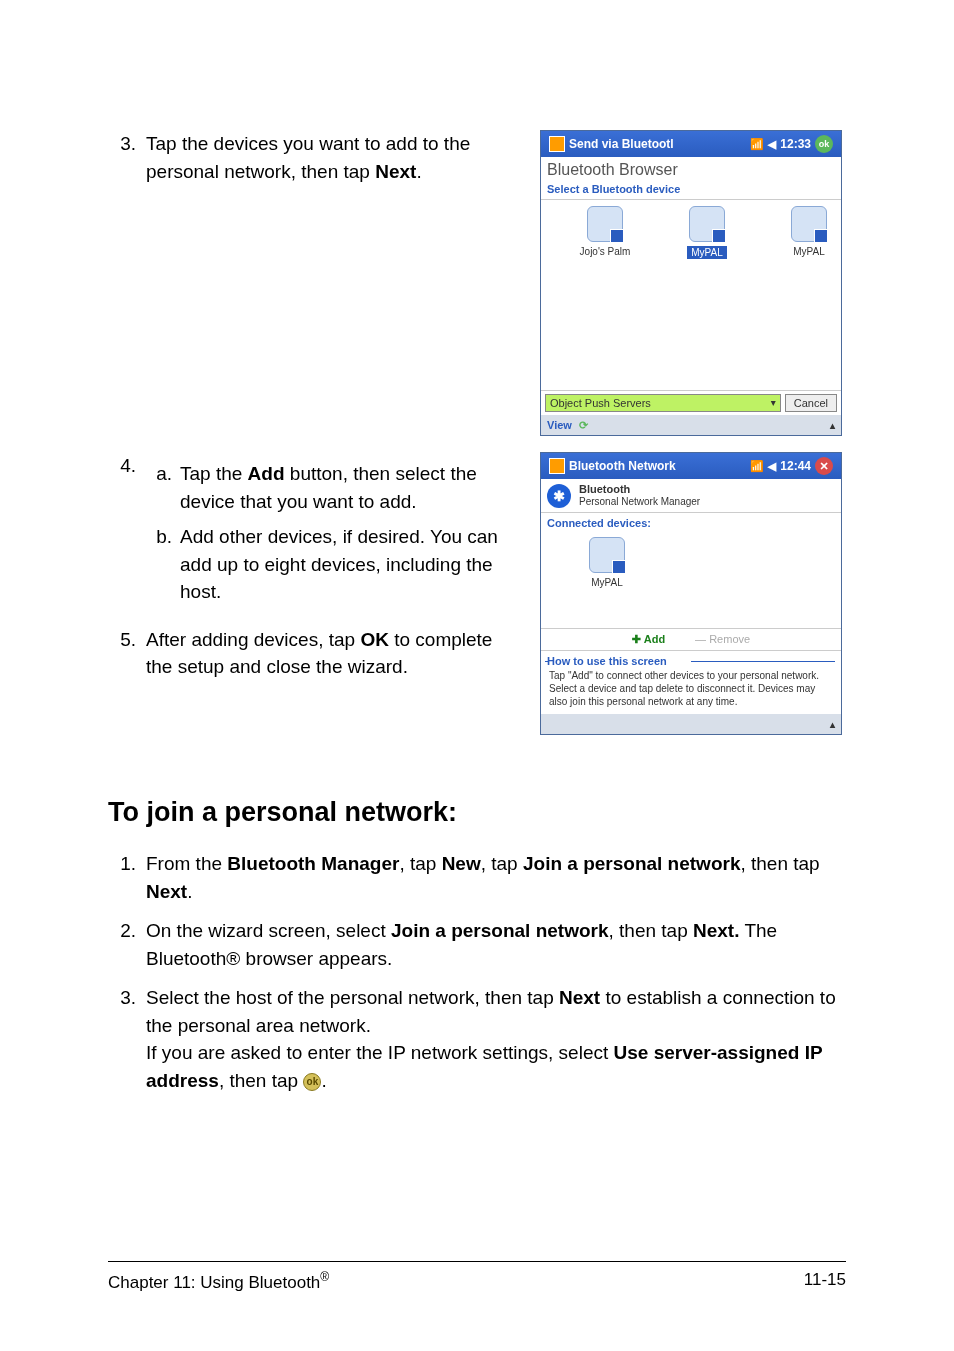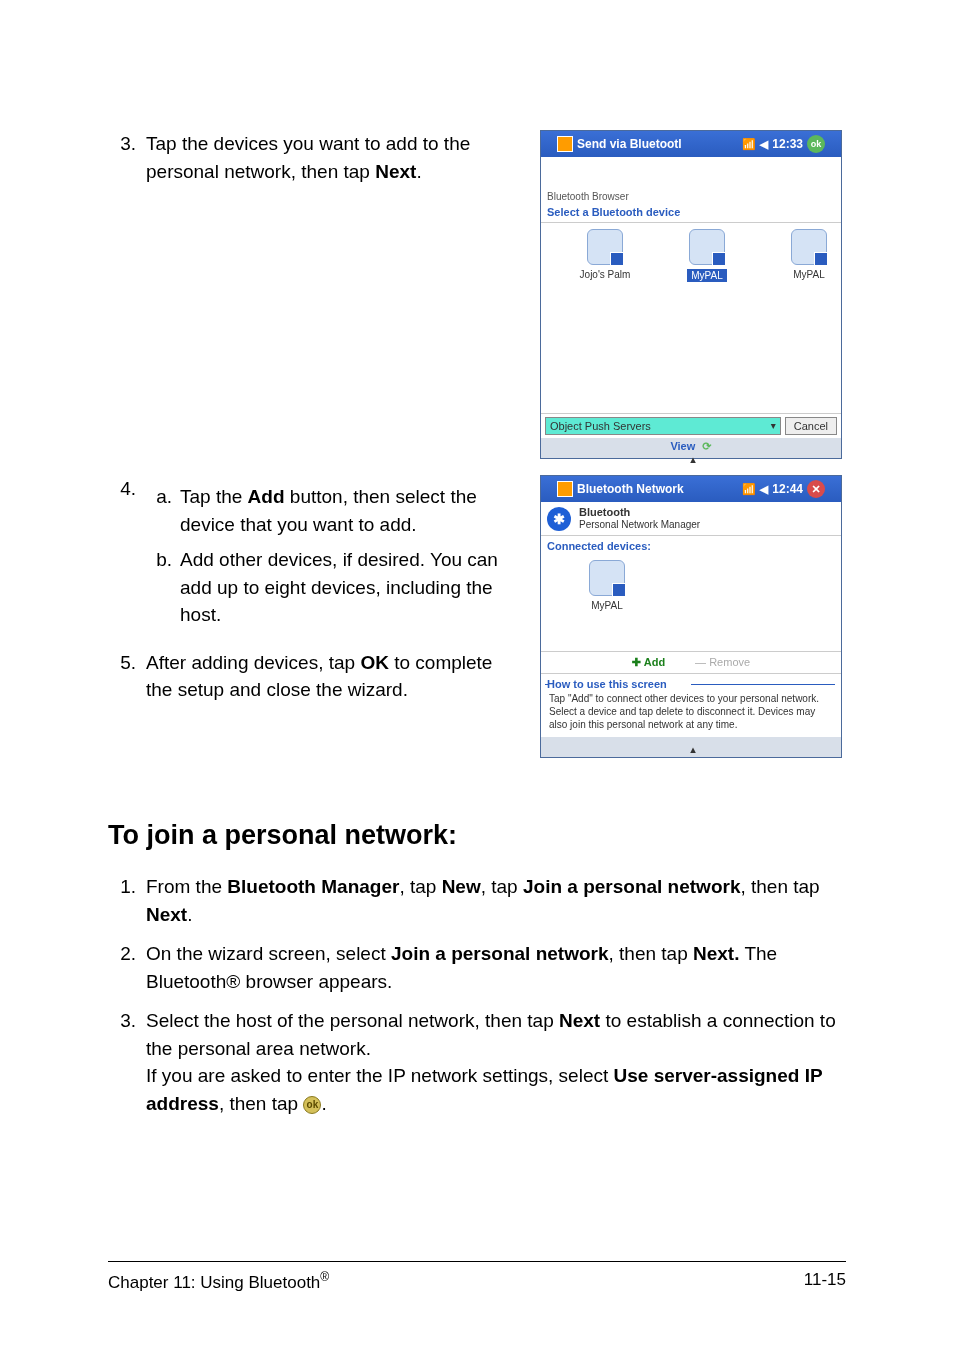--- a/index.html
+++ b/index.html
@@ -46,51 +46,51 @@
     background: #fff;
     margin-bottom: 16px;
     font-family: Tahoma, Arial, sans-serif;
   }
   .pda .titlebar {
     background: linear-gradient(to bottom, #3a6fd6, #2a5cbf);
     color: #fff;
     height: 26px;
     display: flex;
     align-items: center;
-    padding: 0 16px;
+    padding: 0 8px;
     font-size: 12px;
     font-weight: bold;
     gap: 4px;
   }
   .pda .titlebar .flag { width: 16px; height: 16px; background: #ff9c00; border: 1px solid #fff; display:inline-block; }
   .pda .titlebar .title { flex: 1; white-space: nowrap; overflow: hidden; }
   .pda .titlebar .sig, .pda .titlebar .spk { font-size: 11px; }
   .pda .titlebar .ok {
     width: 18px; height: 18px; border-radius: 50%; background: #5cb85c;
     color: #fff; font-size: 9px; font-weight: bold; display: flex;
     align-items: center; justify-content: center;
   }
   .pda .titlebar .close {
     width: 18px; height: 18px; border-radius: 50%; background: #d94b4b;
     color: #fff; font-size: 11px; font-weight: bold; display: flex;
     align-items: center; justify-content: center;
   }
   .pda-body { background: #fff; font-size: 11px; color: #333; }
-  .pda .subhead { padding: 4px 6px; color: #555; font-size: 10px; margin-top: 30px; }
+  .pda .subhead { padding: 4px 6px; color: #555; font-size: 16px; }
   .pda .linkline { padding: 0 6px 4px 6px; color: #2a5cbf; font-weight: bold; font-size: 11px; border-bottom: 1px solid #ccc; }
   .pda .device-area { height: 190px; padding: 6px; display: flex; gap: 18px; align-items: flex-start; }
   .device { width: 56px; text-align: center; font-size: 10px; color: #333; margin-left: 32px; }
   .device .dicon { width: 36px; height: 36px; margin: 0 auto 4px auto; background: #d5e3f5; border: 1px solid #8aa9d6; border-radius: 6px; position: relative; }
   .device .dicon::after { content:""; position:absolute; right:-2px; bottom:-2px; width:12px; height:12px; background:#2a5cbf; border:1px solid #fff; }
   .device.sel .lbl { background:#2a5cbf; color:#fff; padding:1px 4px; display:inline-block; }
   .pda .bottombar { border-top: 1px solid #ccc; display: flex; align-items: center; padding: 3px 4px; gap: 4px; }
-  .pda .dropdown { flex: 1; border: 1px solid #888; font-size: 11px; padding: 2px 16px 2px 4px; background: #5eead4; position: relative; }
+  .pda .dropdown { flex: 1; border: 1px solid #888; font-size: 11px; padding: 2px 16px 2px 4px; background: #bef264; position: relative; }
   .pda .dropdown::after { content: "▾"; position: absolute; right: 4px; top: 2px; font-size: 10px; }
   .pda .btn { border: 1px solid #888; background: #eee; font-size: 11px; padding: 2px 8px; }
-  .pda .menubar { background: #d8dfe9; display: flex; align-items: center; padding: 2px 6px; font-size: 11px; color: #2a5cbf; font-weight: bold; height: 20px; justify-content: space-between; flex-direction: column; }
+  .pda .menubar { background: #d8dfe9; display: flex; align-items: center; padding: 2px 6px; font-size: 11px; color: #2a5cbf; font-weight: bold; height: 20px; justify-content: space-between; }
   .pda .menubar .dot { color: #5cb85c; margin-left: 4px; }
   .pda .kbd { width: 20px; height: 14px; background: #888; border-radius: 2px; }
   .pda .menubar .arrow { color:#333; font-size:10px; margin-left:4px; }
 
   
   .pda2-row { display:flex; align-items:center; gap:8px; padding:4px 6px; border-bottom:1px solid #ccc; }
   .bt-ico { width:24px; height:24px; border-radius:50%; background:#1e5fd6; color:#fff; display:flex; align-items:center; justify-content:center; font-size:14px; font-weight:bold; }
   .pda2-row .txt { font-size:10px; line-height:1.2; }
   .pda2-row .txt .t1 { font-weight:bold; font-size:11px; }
   .connected-line { padding:4px 6px; color:#2a5cbf; font-weight:bold; font-size:11px; }

